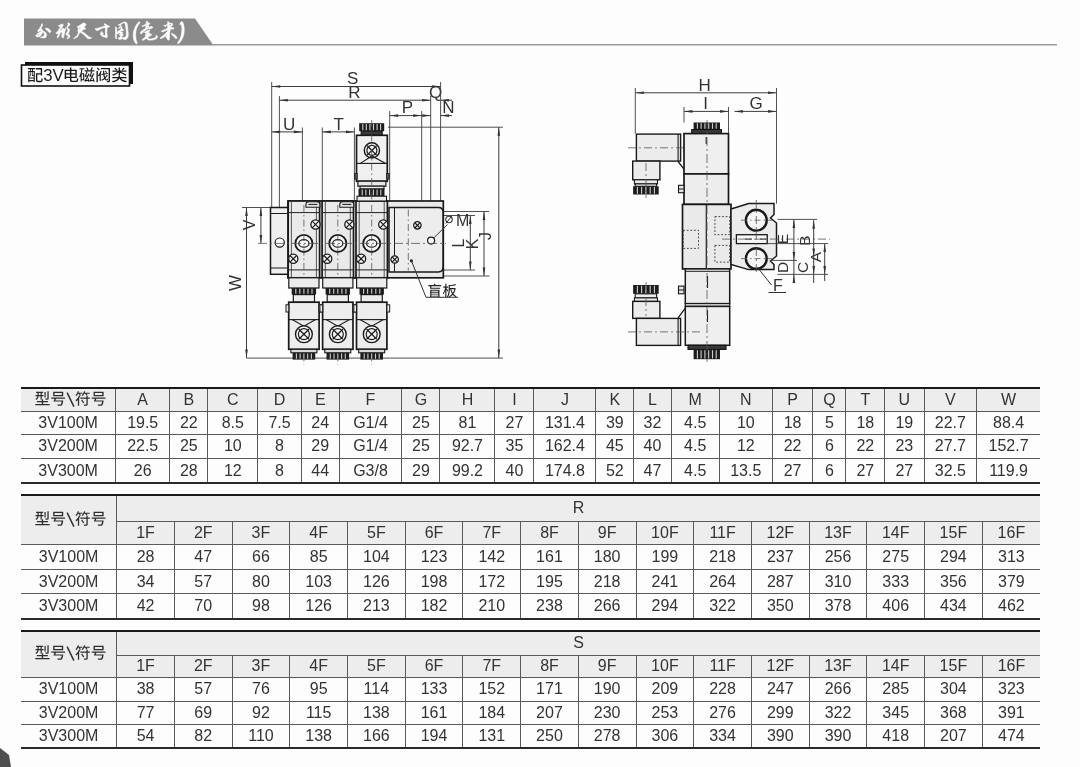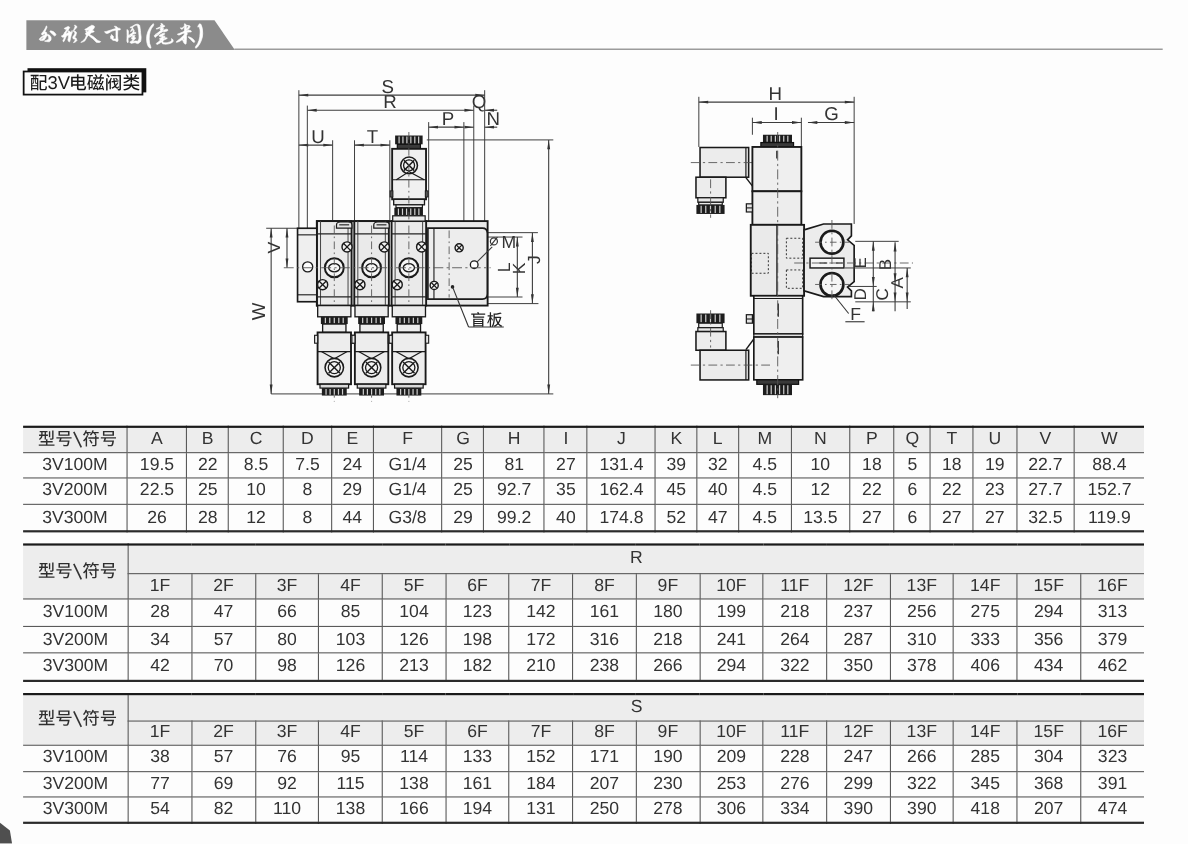--- a/index.html
+++ b/index.html
@@ -199,21 +199,21 @@
         </tr>
         <tr style="height:24.2px">
           <td class="c1">3V200M</td>
           <td>34</td>
           <td>57</td>
           <td>80</td>
           <td>103</td>
           <td>126</td>
           <td>198</td>
           <td>172</td>
-          <td>316</td>
+          <td>195</td>
           <td>218</td>
           <td>241</td>
           <td>264</td>
           <td>287</td>
           <td>310</td>
           <td>333</td>
           <td>356</td>
           <td>379</td>
         </tr>
         <tr style="height:24.8px">

